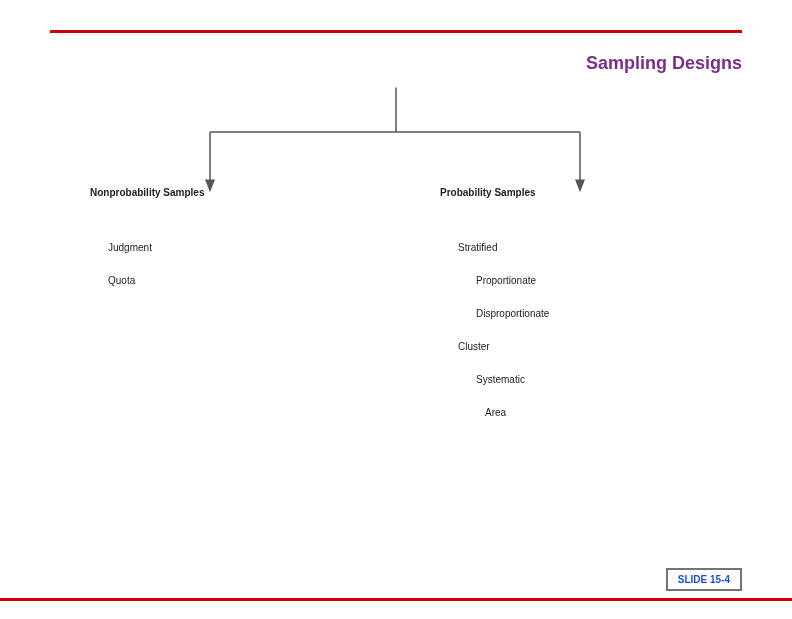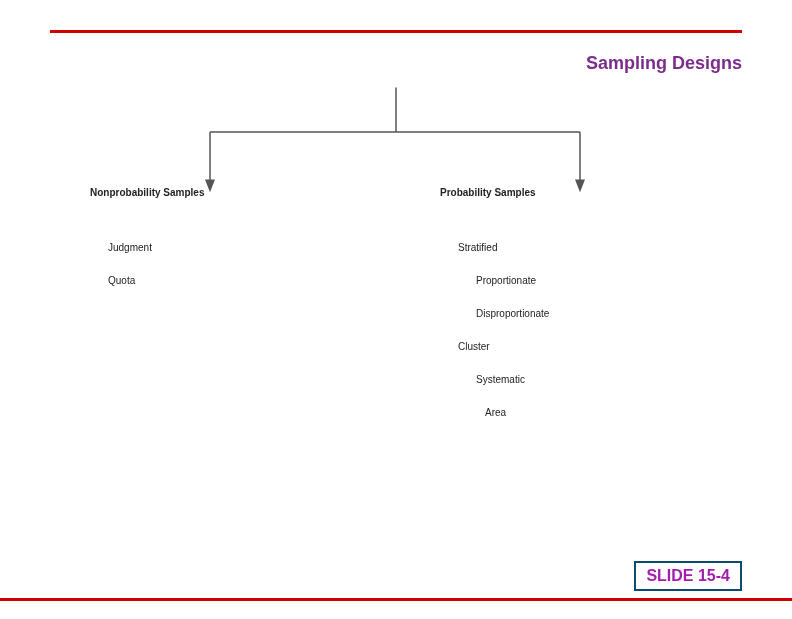--- a/index.html
+++ b/index.html
@@ -73,23 +73,23 @@
 
     .node-label.indent2 {
       font-weight: normal;
       padding-left: 36px;
     }
 
     .slide-badge {
       position: absolute;
       bottom: 28px;
       right: 50px;
-      border: 2px solid #0c4a6e;
-      color: #a21caf;
-      font-size: 16px;
+      border: 2px solid #737373;
+      color: #1d4ed8;
+      font-size: 10px;
       font-weight: bold;
       padding: 4px 10px;
       background: #fff;
     }
 
     .red-line-bottom {
       position: absolute;
       bottom: 18px;
       left: 0;
       width: 100%;

